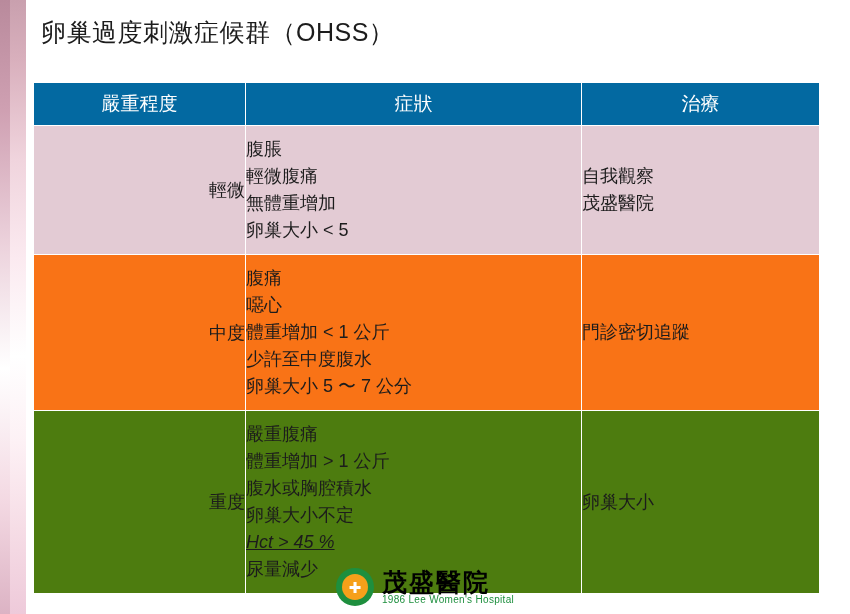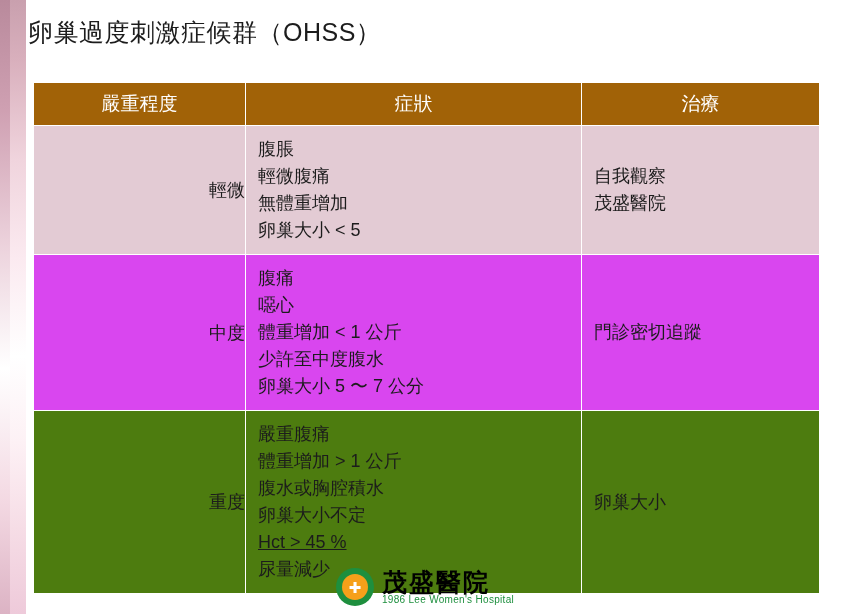--- a/index.html
+++ b/index.html
@@ -42,74 +42,74 @@
         #b98a9c 0%,
         #cfa0b2 18%,
         #ecd2dc 40%,
         #ffffff 60%,
         #f3d8e2 82%,
         #dcb3c4 100%);
   }
 
   .slide-title {
     position: absolute;
-    left: 28px;
+    left: 41px;
     top: 16px;
     font-size: 25px;
     color: #1c1c1c;
     letter-spacing: 0.5px;
     white-space: nowrap;
   }
 
   table.ohss {
     position: absolute;
     left: 33px;
     top: 82px;
     width: 786px;
     border-collapse: collapse;
     table-layout: fixed;
   }
   table.ohss th {
-    background: #a16207;
+    background: #0369a1;
     color: #ffffff;
     font-size: 19px;
     font-weight: normal;
     text-align: center;
     padding: 8px 20px;
     border: 1px solid #ffffff;
     height: 22px;
   }
   table.ohss td {
     border: 1px solid #ffffff;
     font-size: 18px;
     color: #1c1c1c;
     vertical-align: middle;
     padding: 10px 0 10px 0;
   }
   .col-sev { width: 212px; }
   .col-sym { width: 336px; }
   .col-trt { width: 238px; }
 
   .row-light td { background: #e3cbd4; }
-  .row-mod td   { background: #d946ef; }
+  .row-mod td   { background: #f97316; }
   .row-sev td   { background: #4d7c0f; }
 
   td.sev-cell {
     text-align: right;
   }
   td.sym-cell {
     padding-left: 18px;
     line-height: 1.5;
   }
   td.trt-cell {
     padding-left: 18px;
     line-height: 1.5;
   }
-  .line { display: block; white-space: nowrap; margin-left: 12px; }
-  .underline { text-decoration: underline; }
+  .line { display: block; white-space: nowrap; }
+  .underline { text-decoration: underline; font-style: italic; }
 
   
   .footer {
     position: absolute;
     left: 0;
     bottom: 8px;
     width: 850px;
     display: flex;
     align-items: center;
     justify-content: center;

